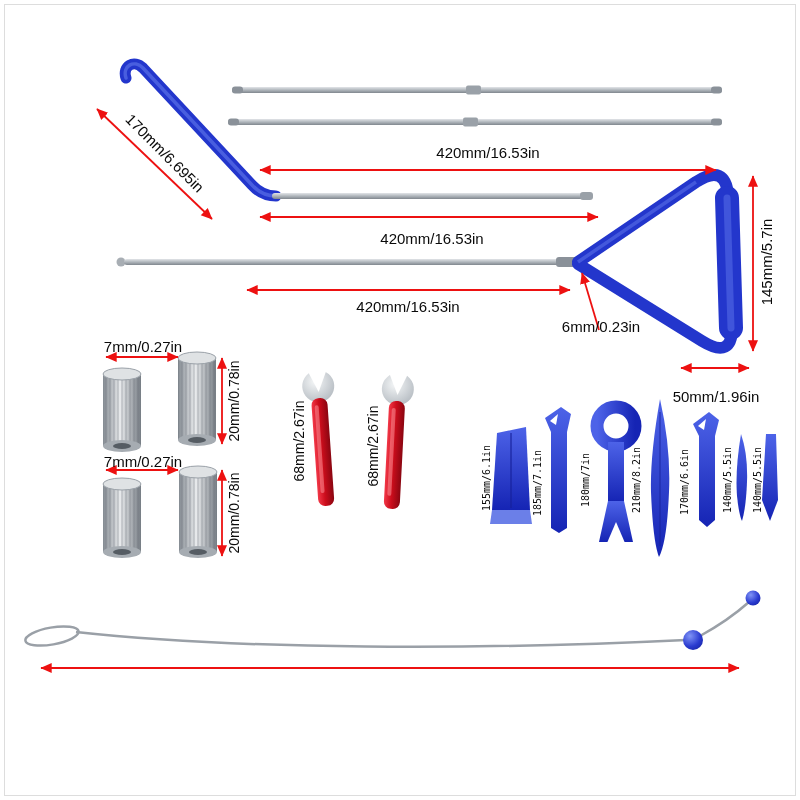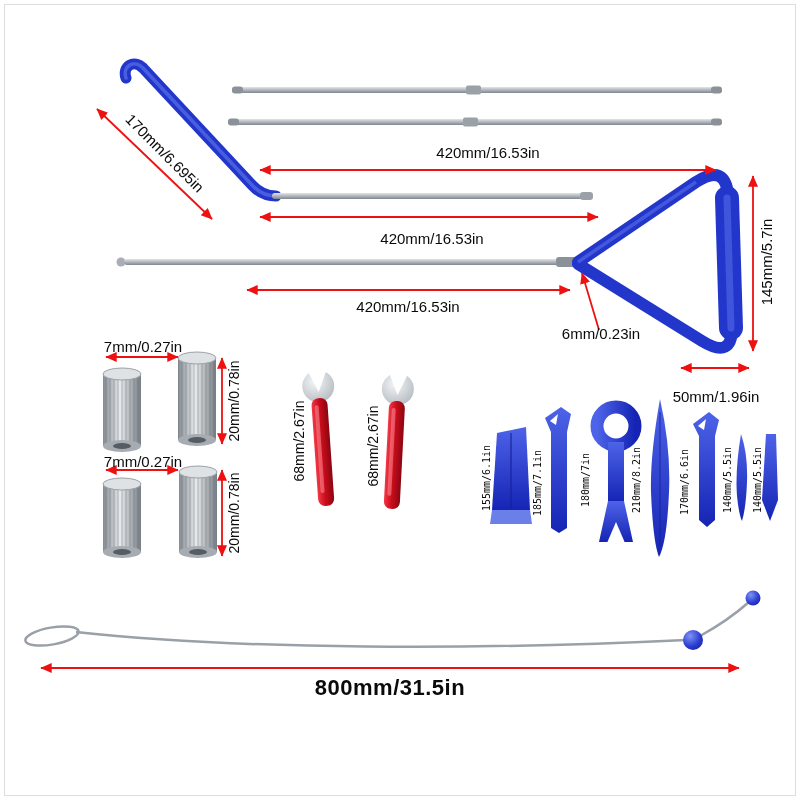--- a/index.html
+++ b/index.html
@@ -185,30 +185,29 @@
       <line x1="106" y1="470" x2="178" y2="470" marker-start="url(#arrR)" marker-end="url(#arrR)"></line>
       <line x1="222" y1="470" x2="222" y2="556" marker-start="url(#arrR)" marker-end="url(#arrR)"></line>
       <line x1="41" y1="668" x2="739" y2="668" marker-start="url(#arrR)" marker-end="url(#arrR)"></line>
     </g>
   </svg>
 
   <div class="lbl rot45" style="left:165px;top:153px">170mm/6.695in</div>
   <div class="lbl" style="left:488px;top:152px">420mm/16.53in</div>
   <div class="lbl" style="left:432px;top:238px">420mm/16.53in</div>
   <div class="lbl" style="left:408px;top:306px">420mm/16.53in</div>
-  <div class="lbl" style="left:601px;top:333px">6mm/0.23in</div>
+  <div class="lbl" style="left:601px;top:326px">6mm/0.23in</div>
   <div class="lbl rot" style="left:766px;top:262px">145mm/5.7in</div>
   <div class="lbl" style="left:716px;top:396px">50mm/1.96in</div>
   <div class="lbl" style="left:143px;top:346px">7mm/0.27in</div>
   <div class="lbl sm rot" style="left:234px;top:401px">20mm/0.78in</div>
   <div class="lbl" style="left:143px;top:461px">7mm/0.27in</div>
   <div class="lbl sm rot" style="left:234px;top:513px">20mm/0.78in</div>
   <div class="lbl sm rot" style="left:299px;top:441px">68mm/2.67in</div>
   <div class="lbl sm rot" style="left:373px;top:446px">68mm/2.67in</div>
   <div class="lbl tiny rot" style="left:486px;top:478px">155mm/6.1in</div>
   <div class="lbl tiny rot" style="left:537px;top:483px">185mm/7.1in</div>
   <div class="lbl tiny rot" style="left:585px;top:480px">180mm/7in</div>
   <div class="lbl tiny rot" style="left:636px;top:480px">210mm/8.2in</div>
   <div class="lbl tiny rot" style="left:684px;top:482px">170mm/6.6in</div>
   <div class="lbl tiny rot" style="left:727px;top:480px">140mm/5.5in</div>
   <div class="lbl tiny rot" style="left:757px;top:480px">140mm/5.5in</div>
-  <div class="lbl xl" style="left:390px;top:688px">800mm/31.5in</div>
 </div>
 
 </body></html>

